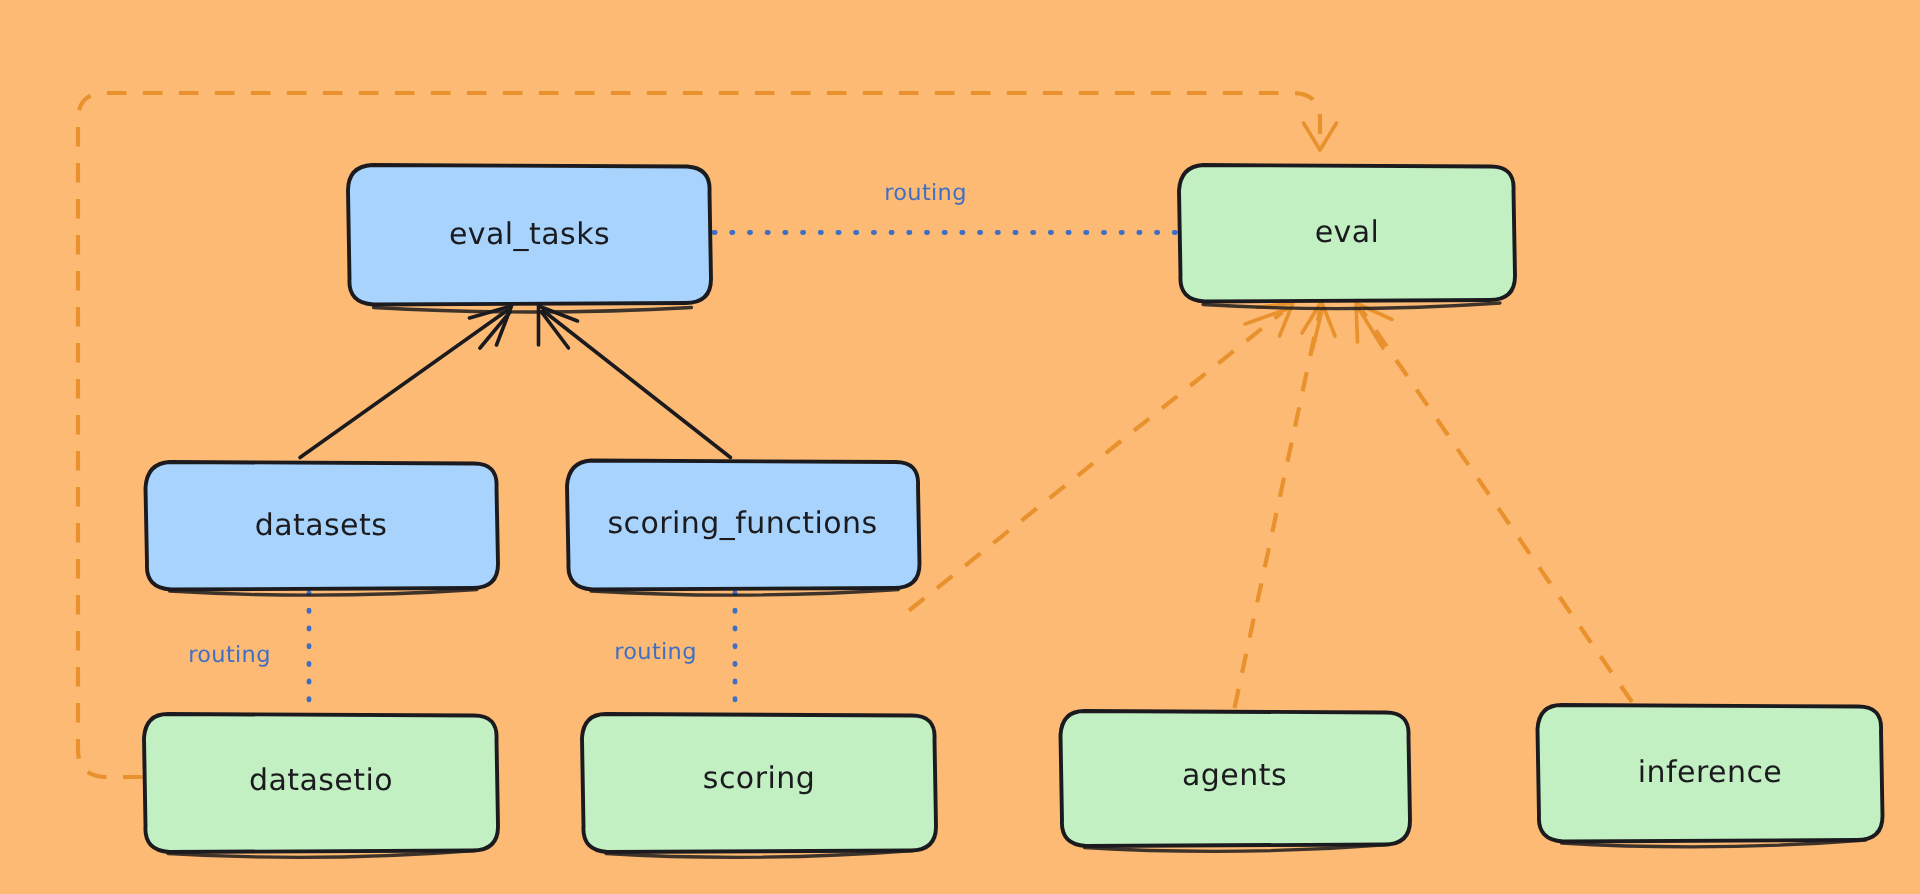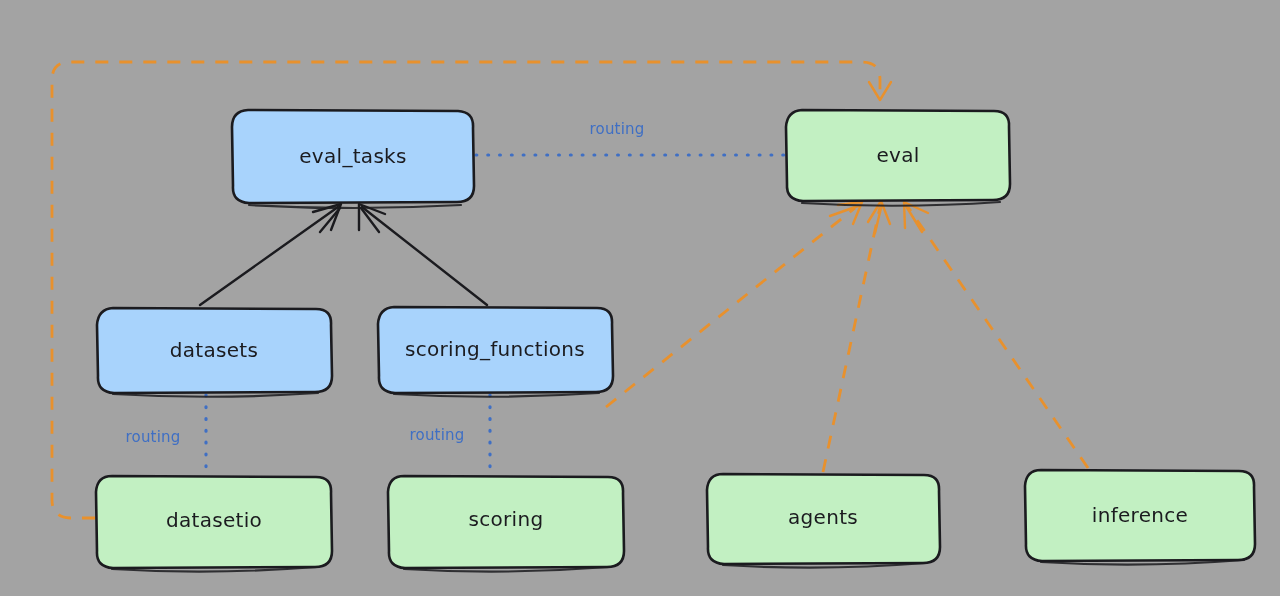--- a/index.html
+++ b/index.html
@@ -10,21 +10,21 @@
   body {
     width: 1280px;
     height: 596px;
     overflow: hidden;
     font-family: "DejaVu Sans", sans-serif;
   }
   #canvas-root {
     position: relative;
     width: 1280px;
     height: 596px;
-    background: #a3a3a3;
+    background: #fdba74;
   }
   svg.diagram {
     position: absolute;
     top: 0;
     left: 0;
     width: 1280px;
     height: 596px;
   }
   .node-label {
     font-family: "DejaVu Sans", sans-serif;

